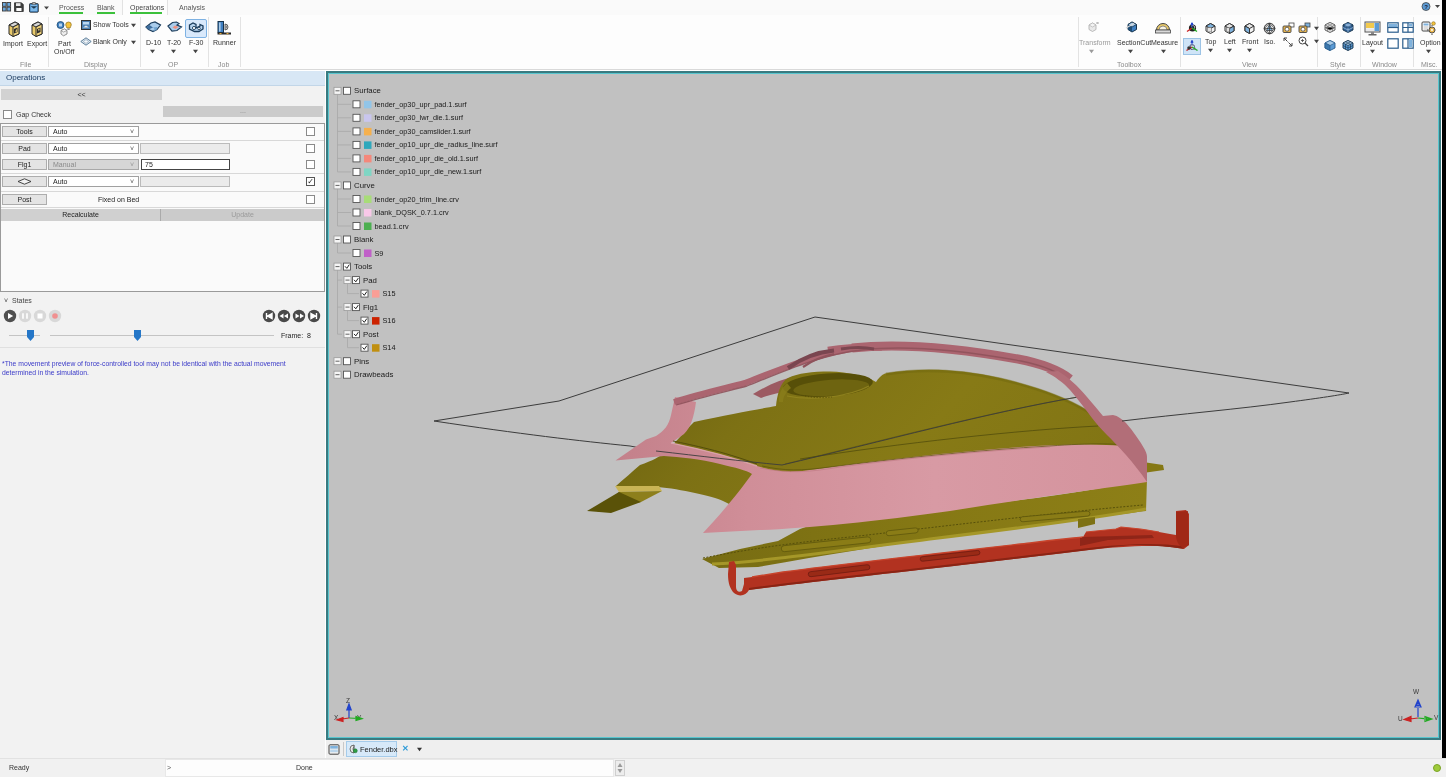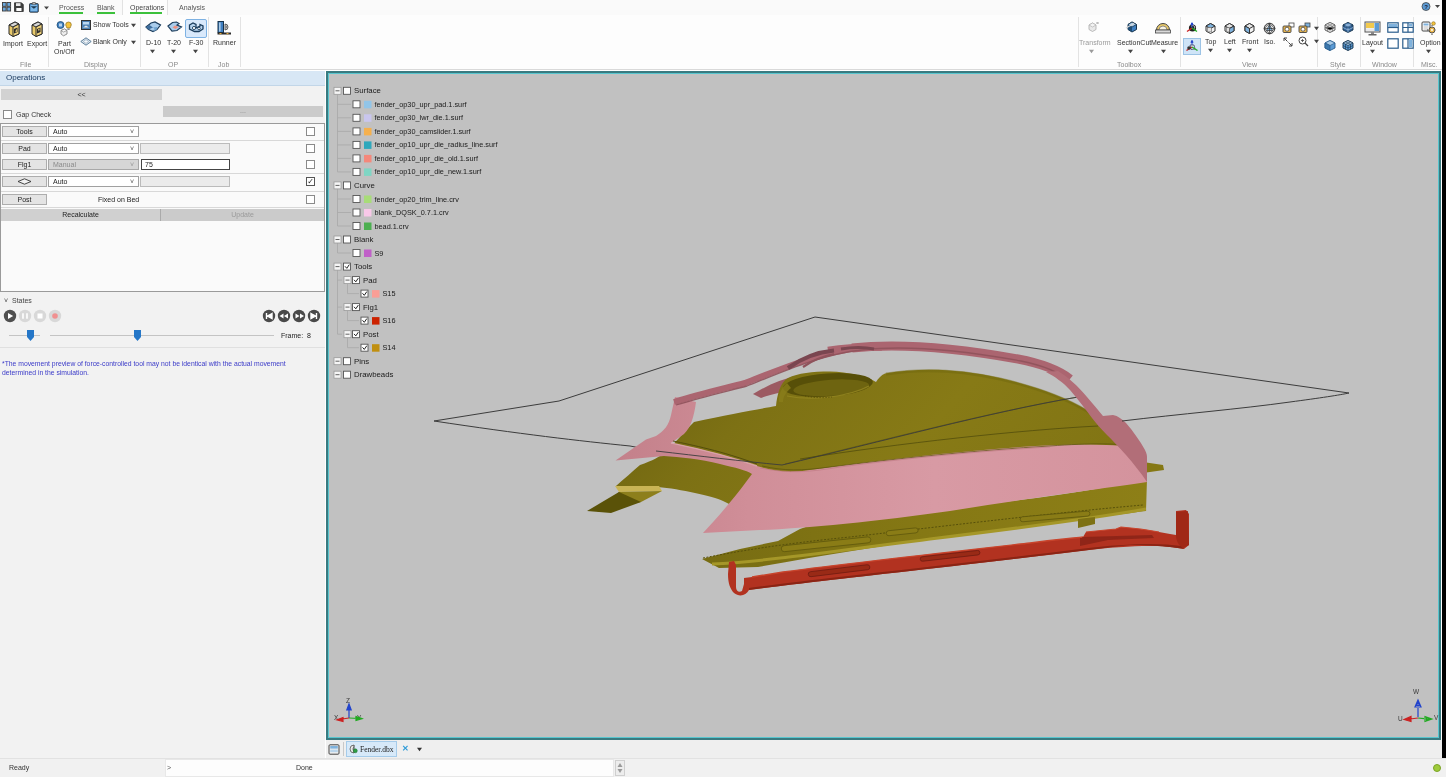--- a/index.html
+++ b/index.html
@@ -633,21 +633,21 @@
       <rect x="2.2" y="2" width="7.6" height="2.6" fill="#7fb2dd"></rect>
       <rect x="2.2" y="5.6" width="7.6" height="2.6" fill="#b9d5ec"></rect>
     </svg>
     <div class="abs" style="left:343px;top:742px;width:1px;height:14px;background:#c9c9c9;"></div>
     <div class="abs" style="left:346px;top:741px;width:51px;height:16px;background:#d7e9f9;border:1px solid #a5cbea;"></div>
     <svg class="abs" style="left:349px;top:744px;" width="10" height="10" viewBox="0 0 10 10">
       <path d="M5 1 A4 4 0 0 0 5 9 L5 7 A2.5 2.5 0 0 1 5 3 Z" fill="#e8e8e8" stroke="#555" stroke-width="0.8"></path>
       <path d="M5 1 L5 9 M5 3 L5 7" stroke="#555" stroke-width="0.6"></path>
       <circle cx="6.3" cy="6.8" r="2" fill="#2e9e44" stroke="#1c6b2c" stroke-width="0.5"></circle>
     </svg>
-    <div class="abs" style="left:360px;top:745px;font-size:7.5px;color:#222;font-family:Liberation Serif, serif;">Fender.dbx</div>
+    <div class="abs" style="left:360px;top:745px;font-size:7.5px;color:#222;">Fender.dbx</div>
     <div class="abs" style="left:402px;top:744px;font-size:8px;color:#2d9bd8;font-weight:bold;">✕</div>
     <svg class="abs" style="left:416px;top:747px;" width="7" height="5" viewBox="0 0 8 6">
         <path d="M1 1 L7 1 L4 5 Z" fill="#333"></path>
       </svg>
   </div>
 
   <div class="abs" style="left:0;top:758px;width:1446px;height:19px;background:#f1f1f1;border-top:1px solid #e2e2e2;"></div>
   <div class="abs t7" style="left:9px;top:764px;">Ready</div>
   <div class="abs" style="left:165px;top:759px;width:449px;height:18px;background:#fdfdfd;border:1px solid #e8e8e8;"></div>
   <div class="abs t7" style="left:167px;top:764px;color:#555;">&gt;</div>

